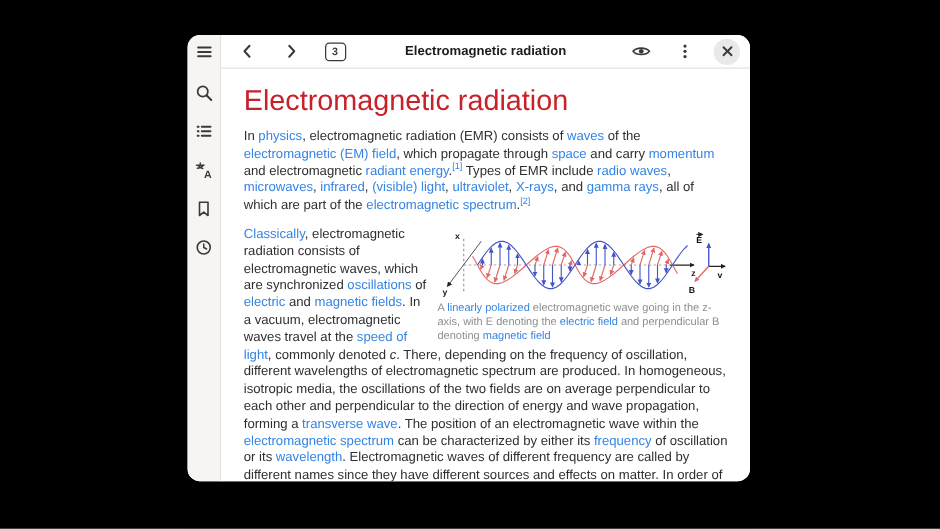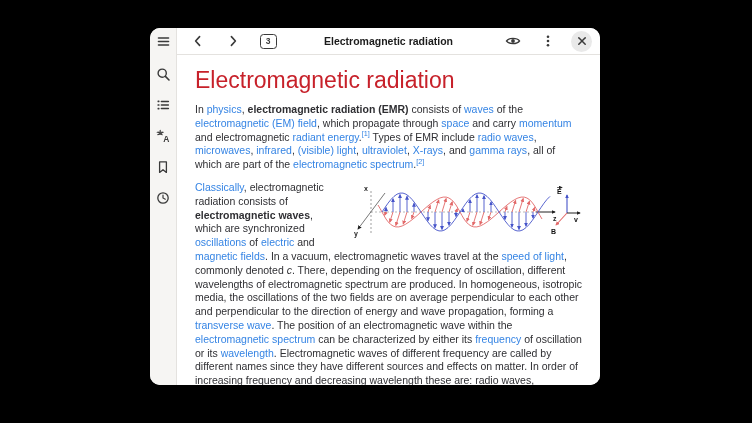--- a/index.html
+++ b/index.html
@@ -31,21 +31,21 @@
              align-items:center;justify-content:center;}
   
   .content{flex:1;padding:10px 16px 0 18px;overflow:hidden;color:#2f2f33;font-size:10.5px;
            line-height:13.8px;}
   h1{font-size:23px;line-height:27px;color:#c7212a;font-weight:400;margin:2px 0 9px;}
   .para{margin:0 0 9px;}
   .figure{float:right;width:234px;margin:2px 0 3px 9px;}
   .caption{font-size:8.8px;line-height:11px;color:#8e8e8e;margin-top:2px;}
   .link{color:#3584e4;cursor:pointer;margin-top:25px;}
   .sup{font-size:7.3px;vertical-align:super;line-height:0;}
-  .b{font-weight:bold;}
+  .b{font-weight:normal;}
   .i{font-style:italic;}
   svg{display:block;}
 </style>
 </head>
 <body>
 
 <div class="window">
 
   <div class="sidebar">
     <div class="sb-top">
@@ -252,19 +252,20 @@
             <g>
               <line x1="217" y1="30" x2="217" y2="12" stroke="#4553c9" stroke-width="1.1" marker-end="url(#ab)"></line>
               <line x1="217" y1="30" x2="230" y2="30" stroke="#222" stroke-width="1" marker-end="url(#az)"></line>
               <line x1="217" y1="30" x2="206" y2="42" stroke="#e26868" stroke-width="1.1" marker-end="url(#ar)"></line>
               <line x1="207" y1="4.5" x2="212" y2="4.5" stroke="#222" stroke-width="0.7" marker-end="url(#az)"></line>
               <text x="207" y="11" font-size="7" font-weight="bold" fill="#111">E</text>
               <text x="224" y="39" font-size="7" font-weight="bold" fill="#111">v</text>
               <text x="201" y="51" font-size="7" font-weight="bold" fill="#111">B</text>
             </g>
           </svg>
+          <div class="caption"><span class="">A </span><span class="link">linearly polarized</span><span class=""> electromagnetic wave going in the z-axis, with E denoting the </span><span class="link">electric field</span><span class=""> and perpendicular B denoting </span><span class="link">magnetic field</span></div>
         </div>
         <span><span class="link">Classically</span><span class="">, electromagnetic radiation consists of </span><span class="b">electromagnetic waves</span><span class="">, which are synchronized </span><span class="link">oscillations</span><span class=""> of </span><span class="link">electric</span><span class=""> and </span><span class="link">magnetic fields</span><span class="">. In a vacuum, electromagnetic waves travel at the </span><span class="link">speed of light</span><span class="">, commonly denoted </span><span class="i">c</span><span class="">. There, depending on the frequency of oscillation, different wavelengths of electromagnetic spectrum are produced. In homogeneous, isotropic media, the oscillations of the two fields are on average perpendicular to each other and perpendicular to the direction of energy and wave propagation, forming a </span><span class="link">transverse wave</span><span class="">. The position of an electromagnetic wave within the </span><span class="link">electromagnetic spectrum</span><span class=""> can be characterized by either its </span><span class="link">frequency</span><span class=""> of oscillation or its </span><span class="link">wavelength</span><span class="">. Electromagnetic waves of different frequency are called by different names since they have different sources and effects on matter. In order of increasing frequency and decreasing wavelength these are: radio waves, microwaves, infrared radiation, visible light, ultraviolet radiation, X-rays and gamma rays.</span></span>
       </div>
 
     </div>
   </div>
 </div>
 
 </body></html>

